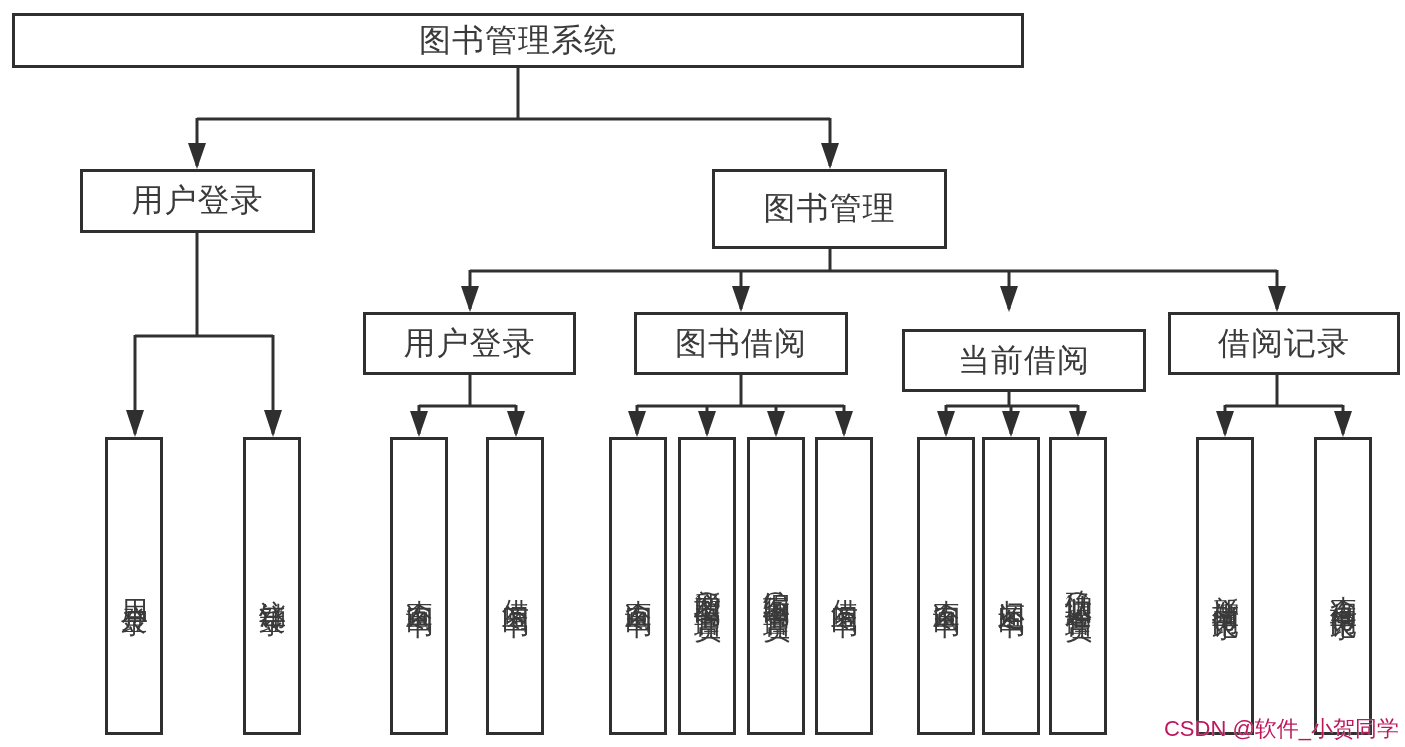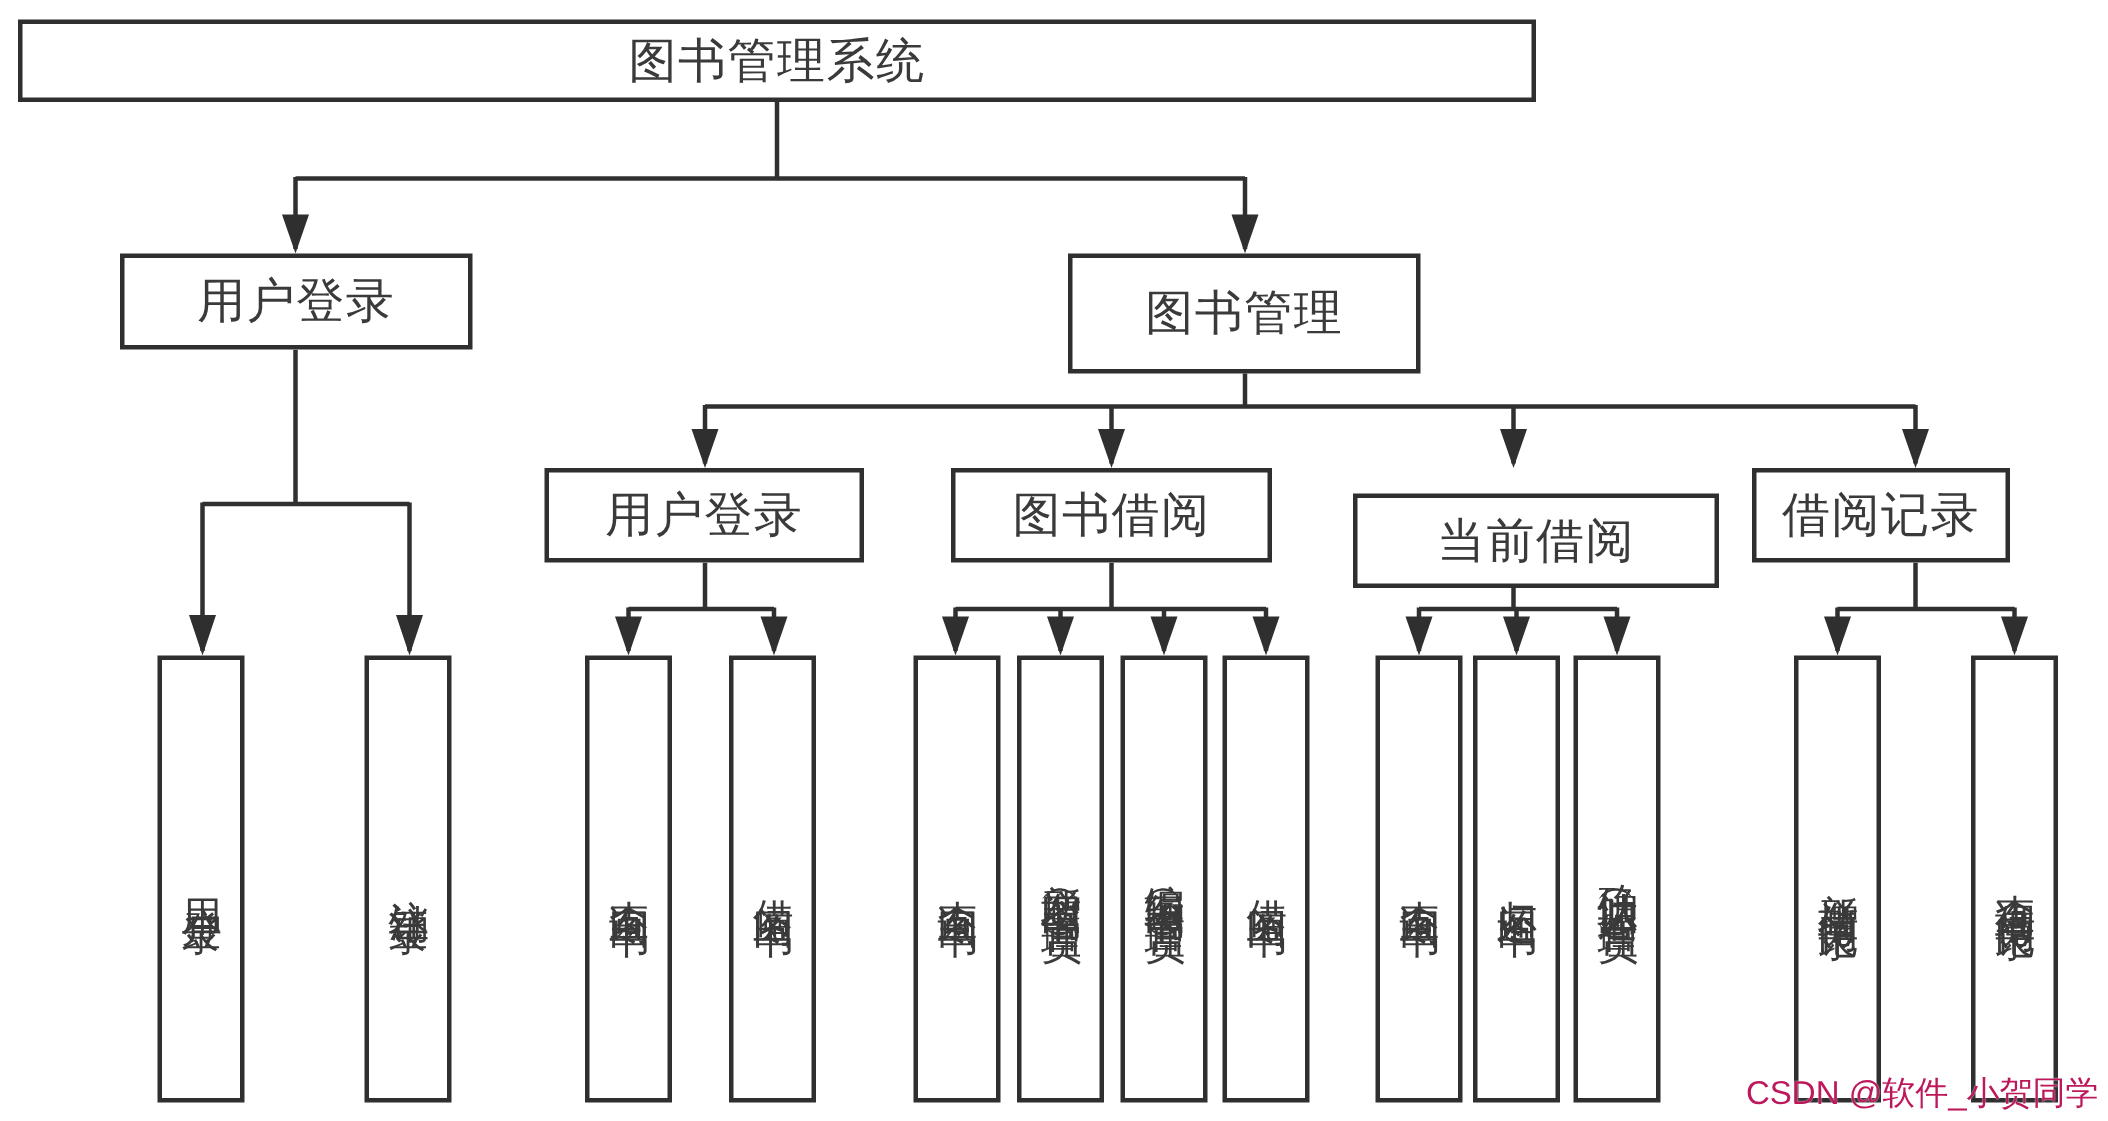--- a/index.html
+++ b/index.html
@@ -119,21 +119,21 @@
   </svg>
 
   <div class="node h-node" style="left:12px;top:13px;width:1012px;height:55px;">图书管理系统</div>
 
   <div class="node h-node" style="left:80px;top:169px;width:235px;height:64px;">用户登录</div>
   <div class="node h-node" style="left:712px;top:169px;width:235px;height:80px;">图书管理</div>
 
   <div class="node h-node" style="left:363px;top:312px;width:213px;height:63px;">用户登录</div>
   <div class="node h-node" style="left:634px;top:312px;width:214px;height:63px;">图书借阅</div>
   <div class="node h-node" style="left:902px;top:329px;width:244px;height:63px;">当前借阅</div>
-  <div class="node h-node" style="left:1168px;top:312px;width:172px;height:63px;">借阅记录</div>
+  <div class="node h-node" style="left:1168px;top:312px;width:232px;height:63px;">借阅记录</div>
 
   <div class="node v-node" style="left:105px;top:437px;width:58px;height:298px;">用户登录</div>
   <div class="node v-node" style="left:243px;top:437px;width:58px;height:298px;">注销登录</div>
 
   <div class="node v-node" style="left:390px;top:437px;width:58px;height:298px;">查询图书</div>
   <div class="node v-node" style="left:486px;top:437px;width:58px;height:298px;">借阅图书</div>
 
   <div class="node v-node" style="left:609px;top:437px;width:58px;height:298px;">查询图书</div>
   <div class="node v-node" style="left:678px;top:437px;width:58px;height:298px;">新增图书（管理员）</div>
   <div class="node v-node" style="left:747px;top:437px;width:58px;height:298px;">编辑图书（管理员）</div>

